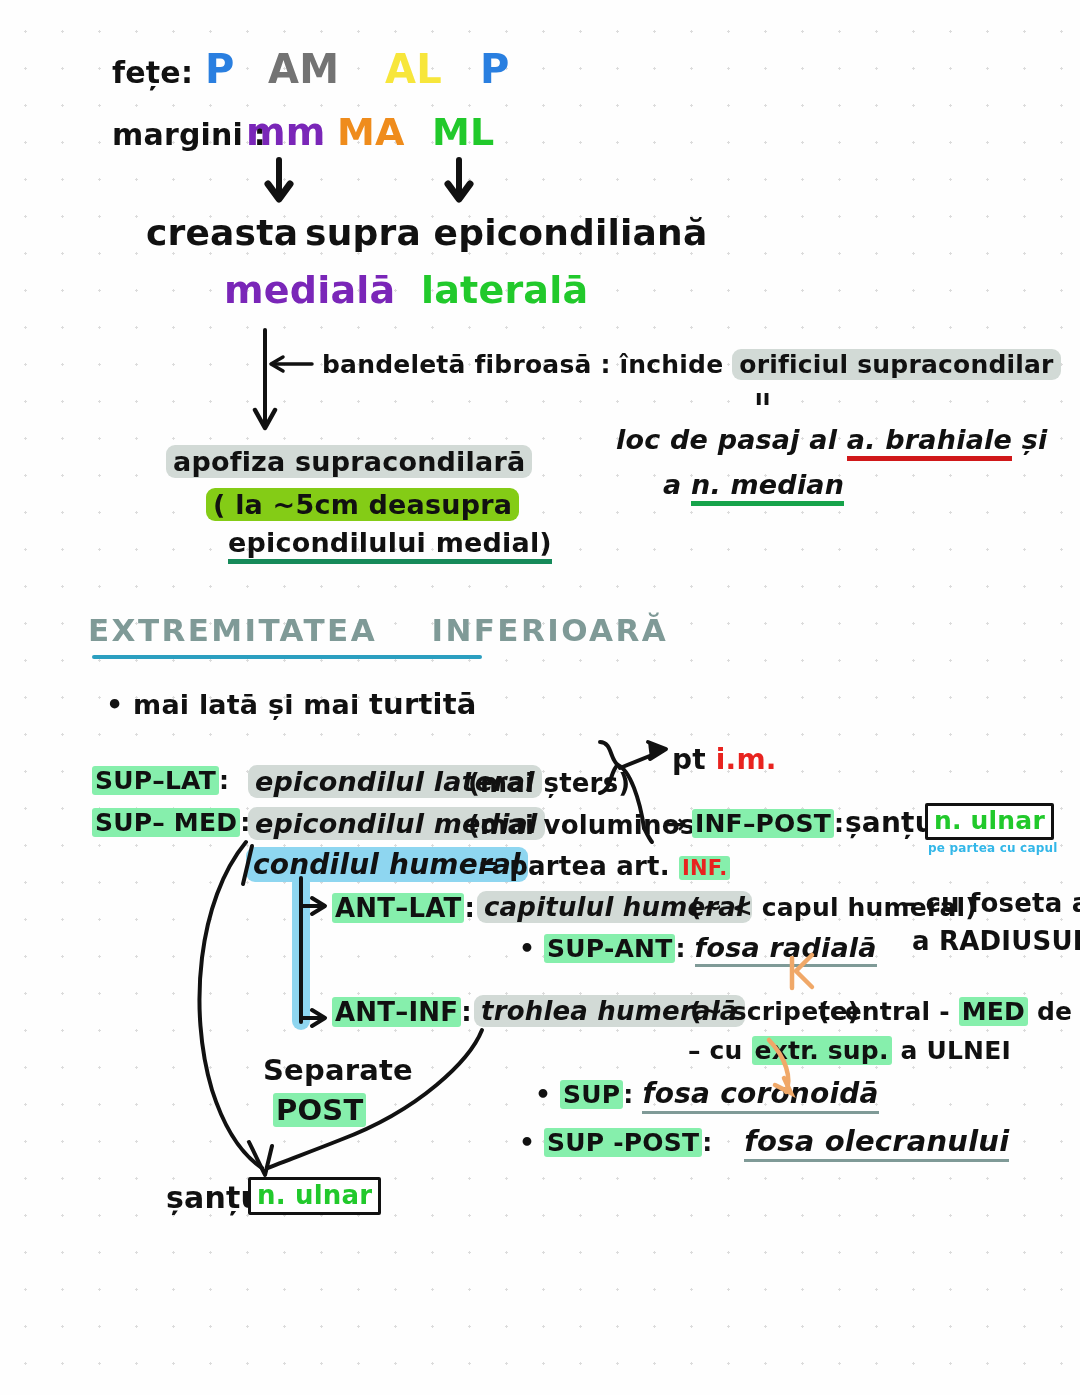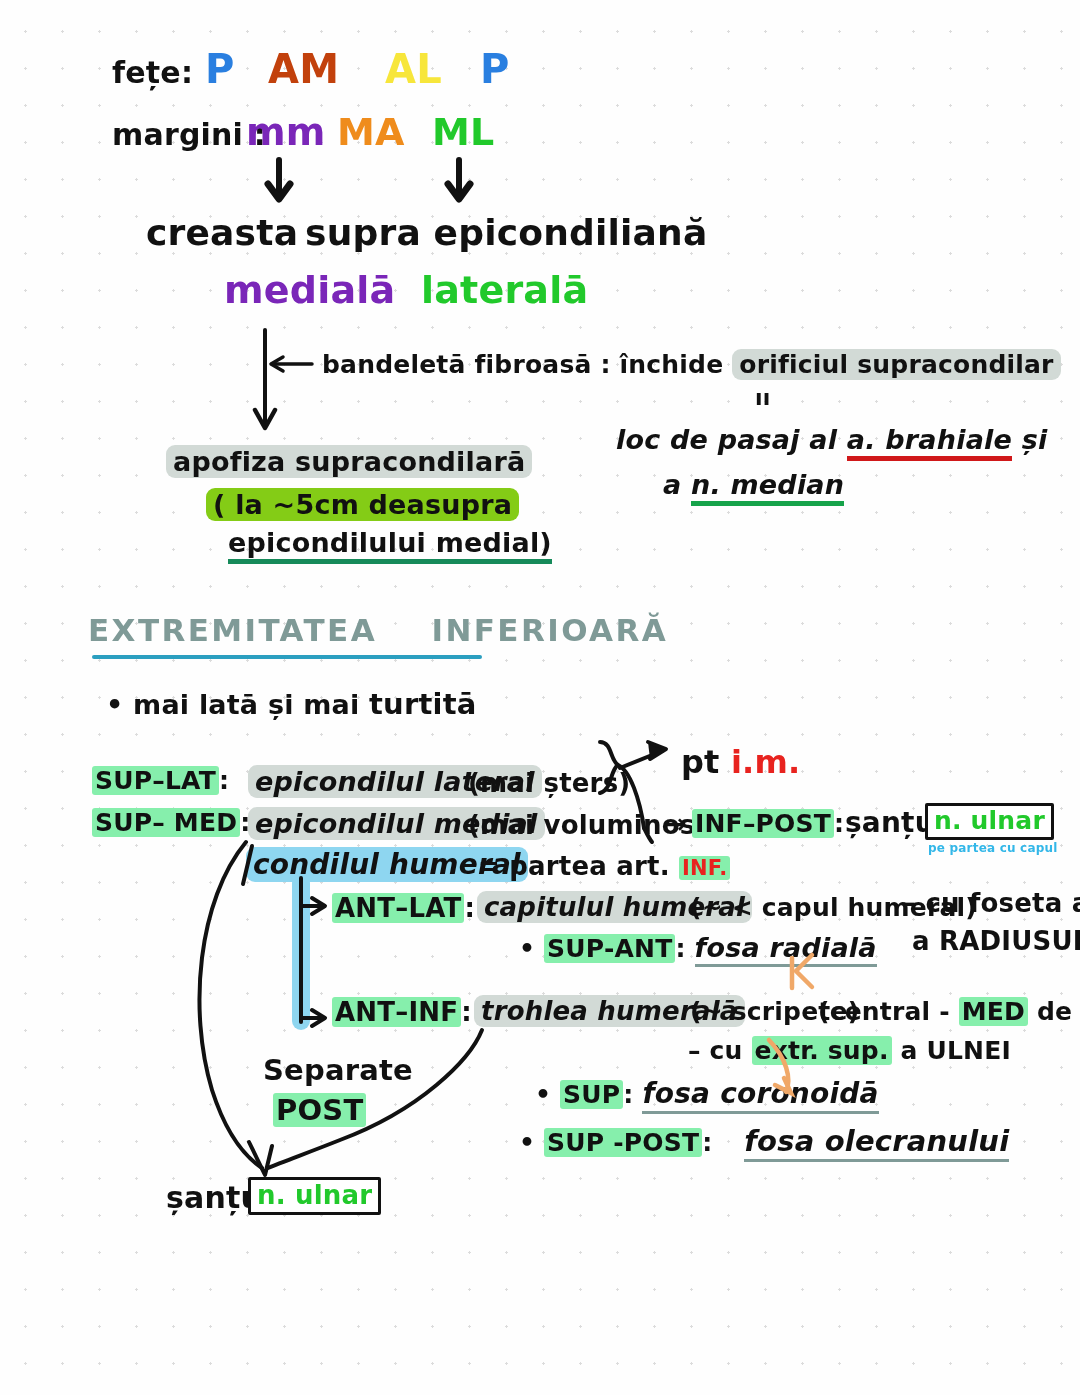--- a/index.html
+++ b/index.html
@@ -51,21 +51,21 @@
 </head>
 <body>
 
 <div id="paper"></div>
 
 <div id="sheet">
 
   <div class="abs hw" style="left:112px;top:55px;font-size:30px;">fețe:</div>
 
   <div class="abs hw" style="left:205px;top:46px;font-size:40px;color:#2a7fe0;">P</div>
-  <div class="abs hw" style="left:268px;top:46px;font-size:40px;color:#c2410c;">AM</div>
+  <div class="abs hw" style="left:268px;top:46px;font-size:40px;color:#737373;">AM</div>
   <div class="abs hw" style="left:385px;top:46px;font-size:40px;color:#f7e63b;">AL</div>
   <div class="abs hw" style="left:480px;top:46px;font-size:40px;color:#2a7fe0;">P</div>
 
   <div class="abs hw" style="left:112px;top:117px;font-size:30px;">margini :</div>
 
   <div class="abs hw" style="left:246px;top:110px;font-size:38px;color:#7a26b8;">mm</div>
   <div class="abs hw" style="left:337px;top:110px;font-size:38px;color:#ef8c1c;">MA</div>
   <div class="abs hw" style="left:432px;top:110px;font-size:38px;color:#21c92b;">ML</div>
 
   <div class="abs hw" style="left:146px;top:212px;font-size:36px;">creasta</div>
@@ -120,21 +120,21 @@
   <div class="abs hw thin" style="left:468px;top:768px;font-size:26px;">(mai șters)</div>
 
   <div class="abs hw" style="left:92px;top:808px;font-size:25px;">
     <span class="hl-y">SUP– MED</span><span>:</span>
   </div>
   <div class="abs hw hw-i" style="left:248px;top:808px;font-size:27px;">
     <span class="hl-g">epicondilul medial</span>
   </div>
   <div class="abs hw thin" style="left:468px;top:810px;font-size:26px;">(mai voluminos)</div>
 
-  <div class="abs hw" style="left:672px;top:743px;font-size:32px;margin-left:9px;">
+  <div class="abs hw" style="left:672px;top:743px;font-size:28px;">
     <span>pt </span><span class="ink-red">i.m.</span>
   </div>
 
   <div class="abs hw" style="left:664px;top:808px;font-size:27px;">→</div>
   <div class="abs hw" style="left:692px;top:809px;font-size:25px;">
     <span class="hl-y">INF–POST</span><span>:</span>
   </div>
   <div class="abs hw thin" style="left:845px;top:806px;font-size:28px;">șanțul</div>
   <div class="abs hw" style="left:925px;top:806px;font-size:25px;">
     <span class="box-green ink-green">n. ulnar</span>

